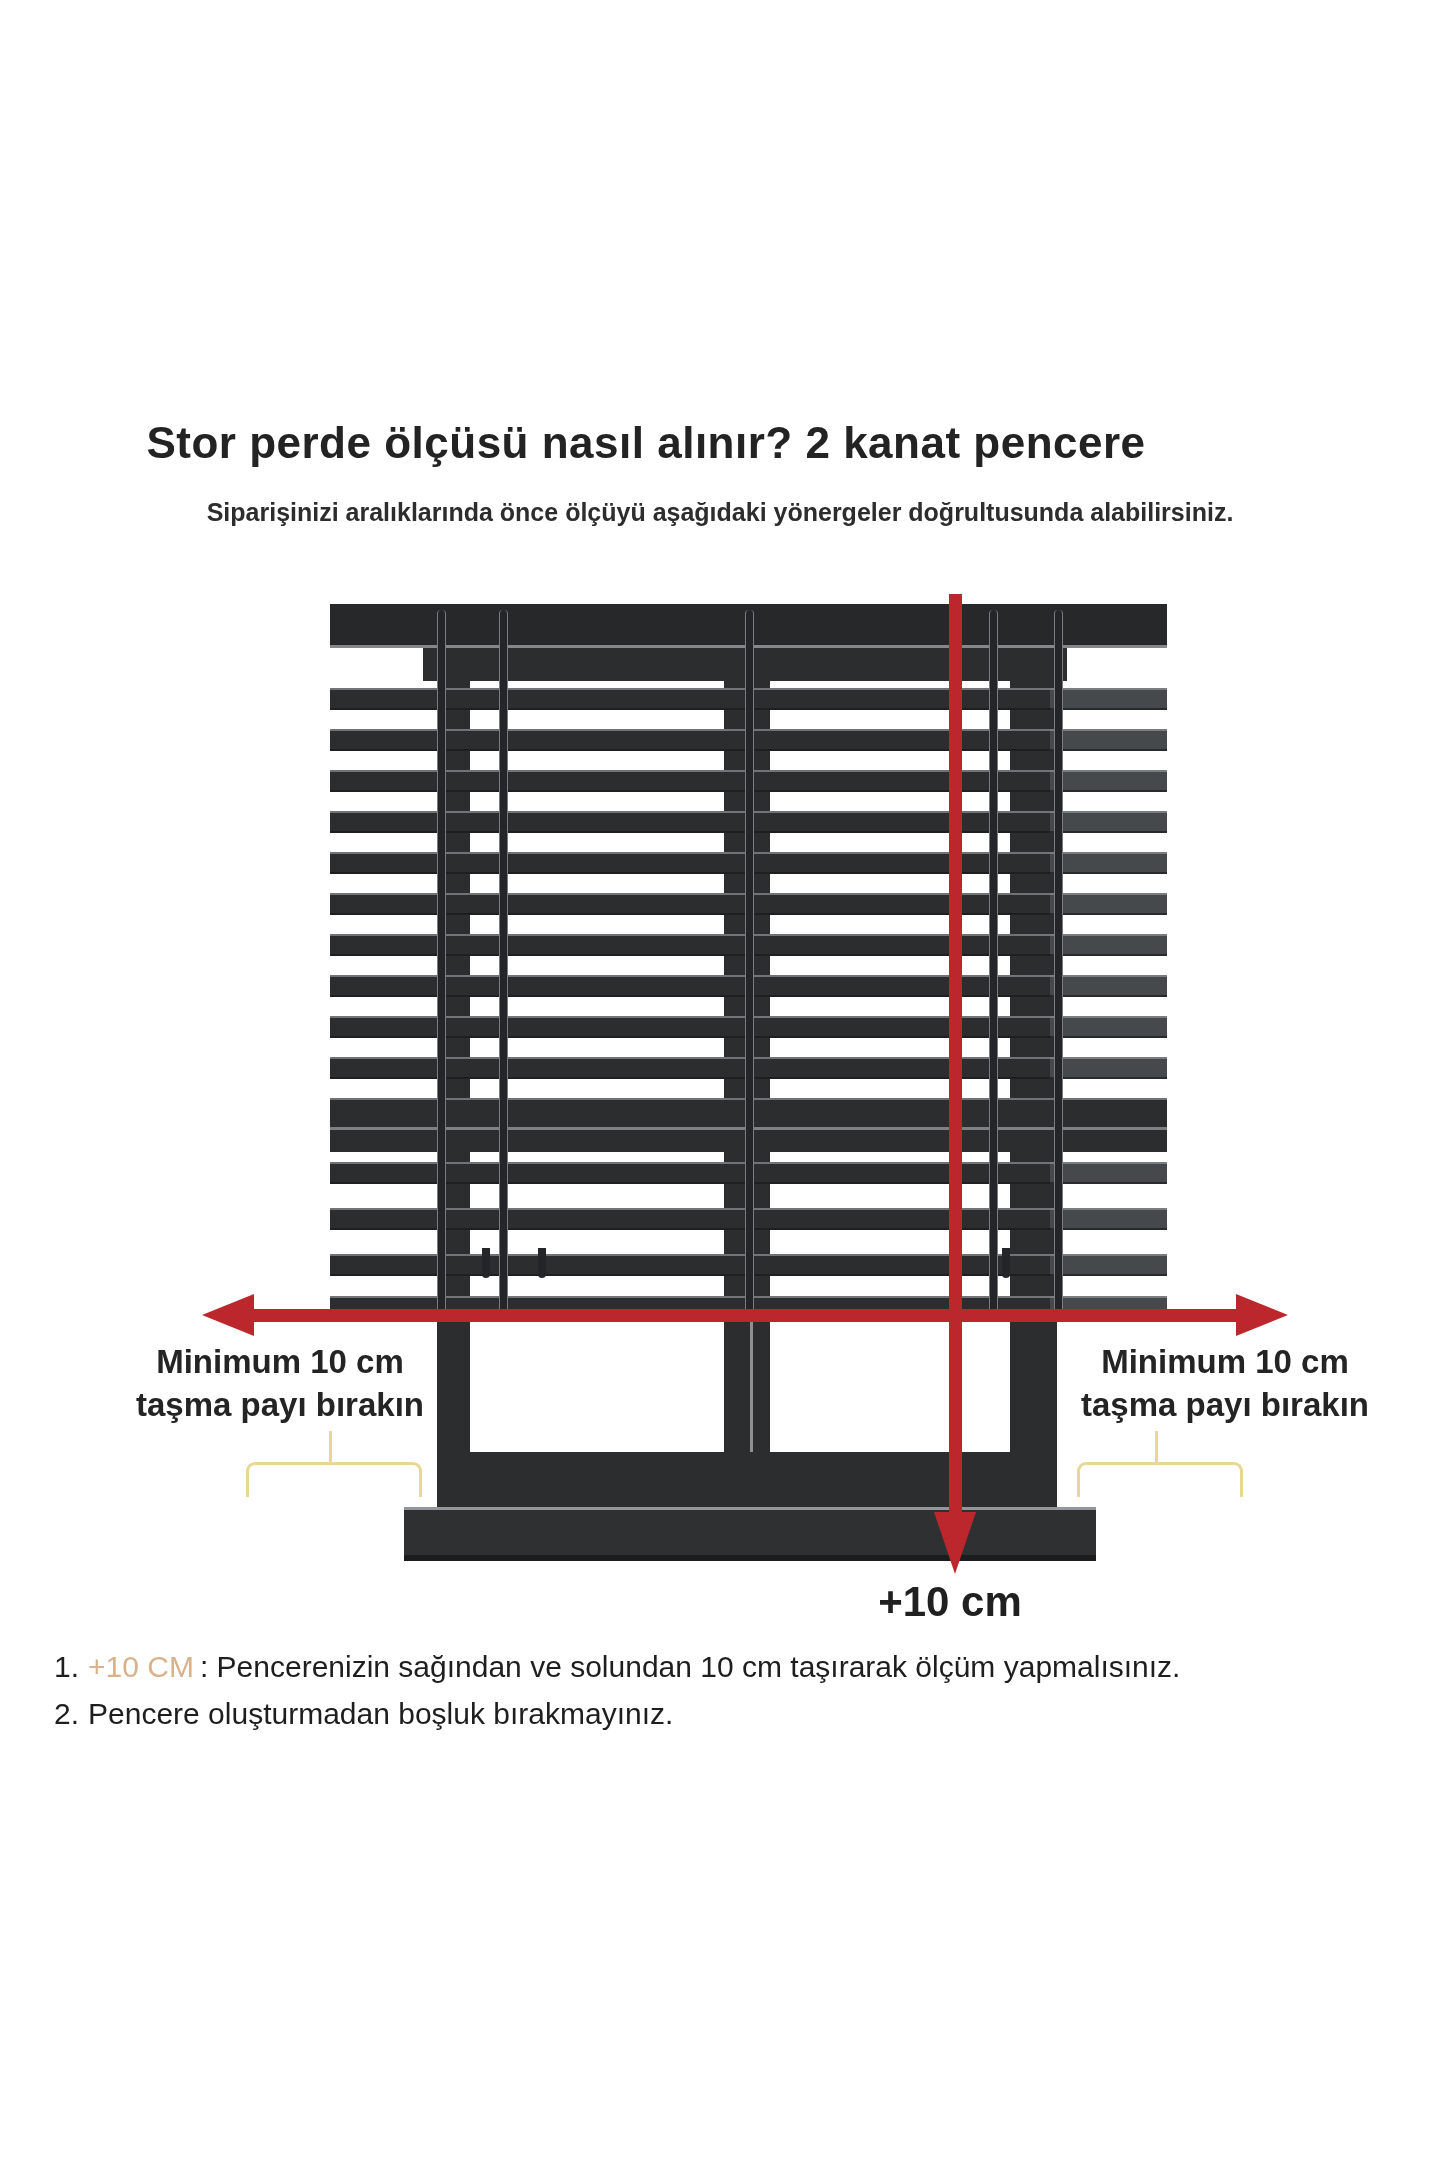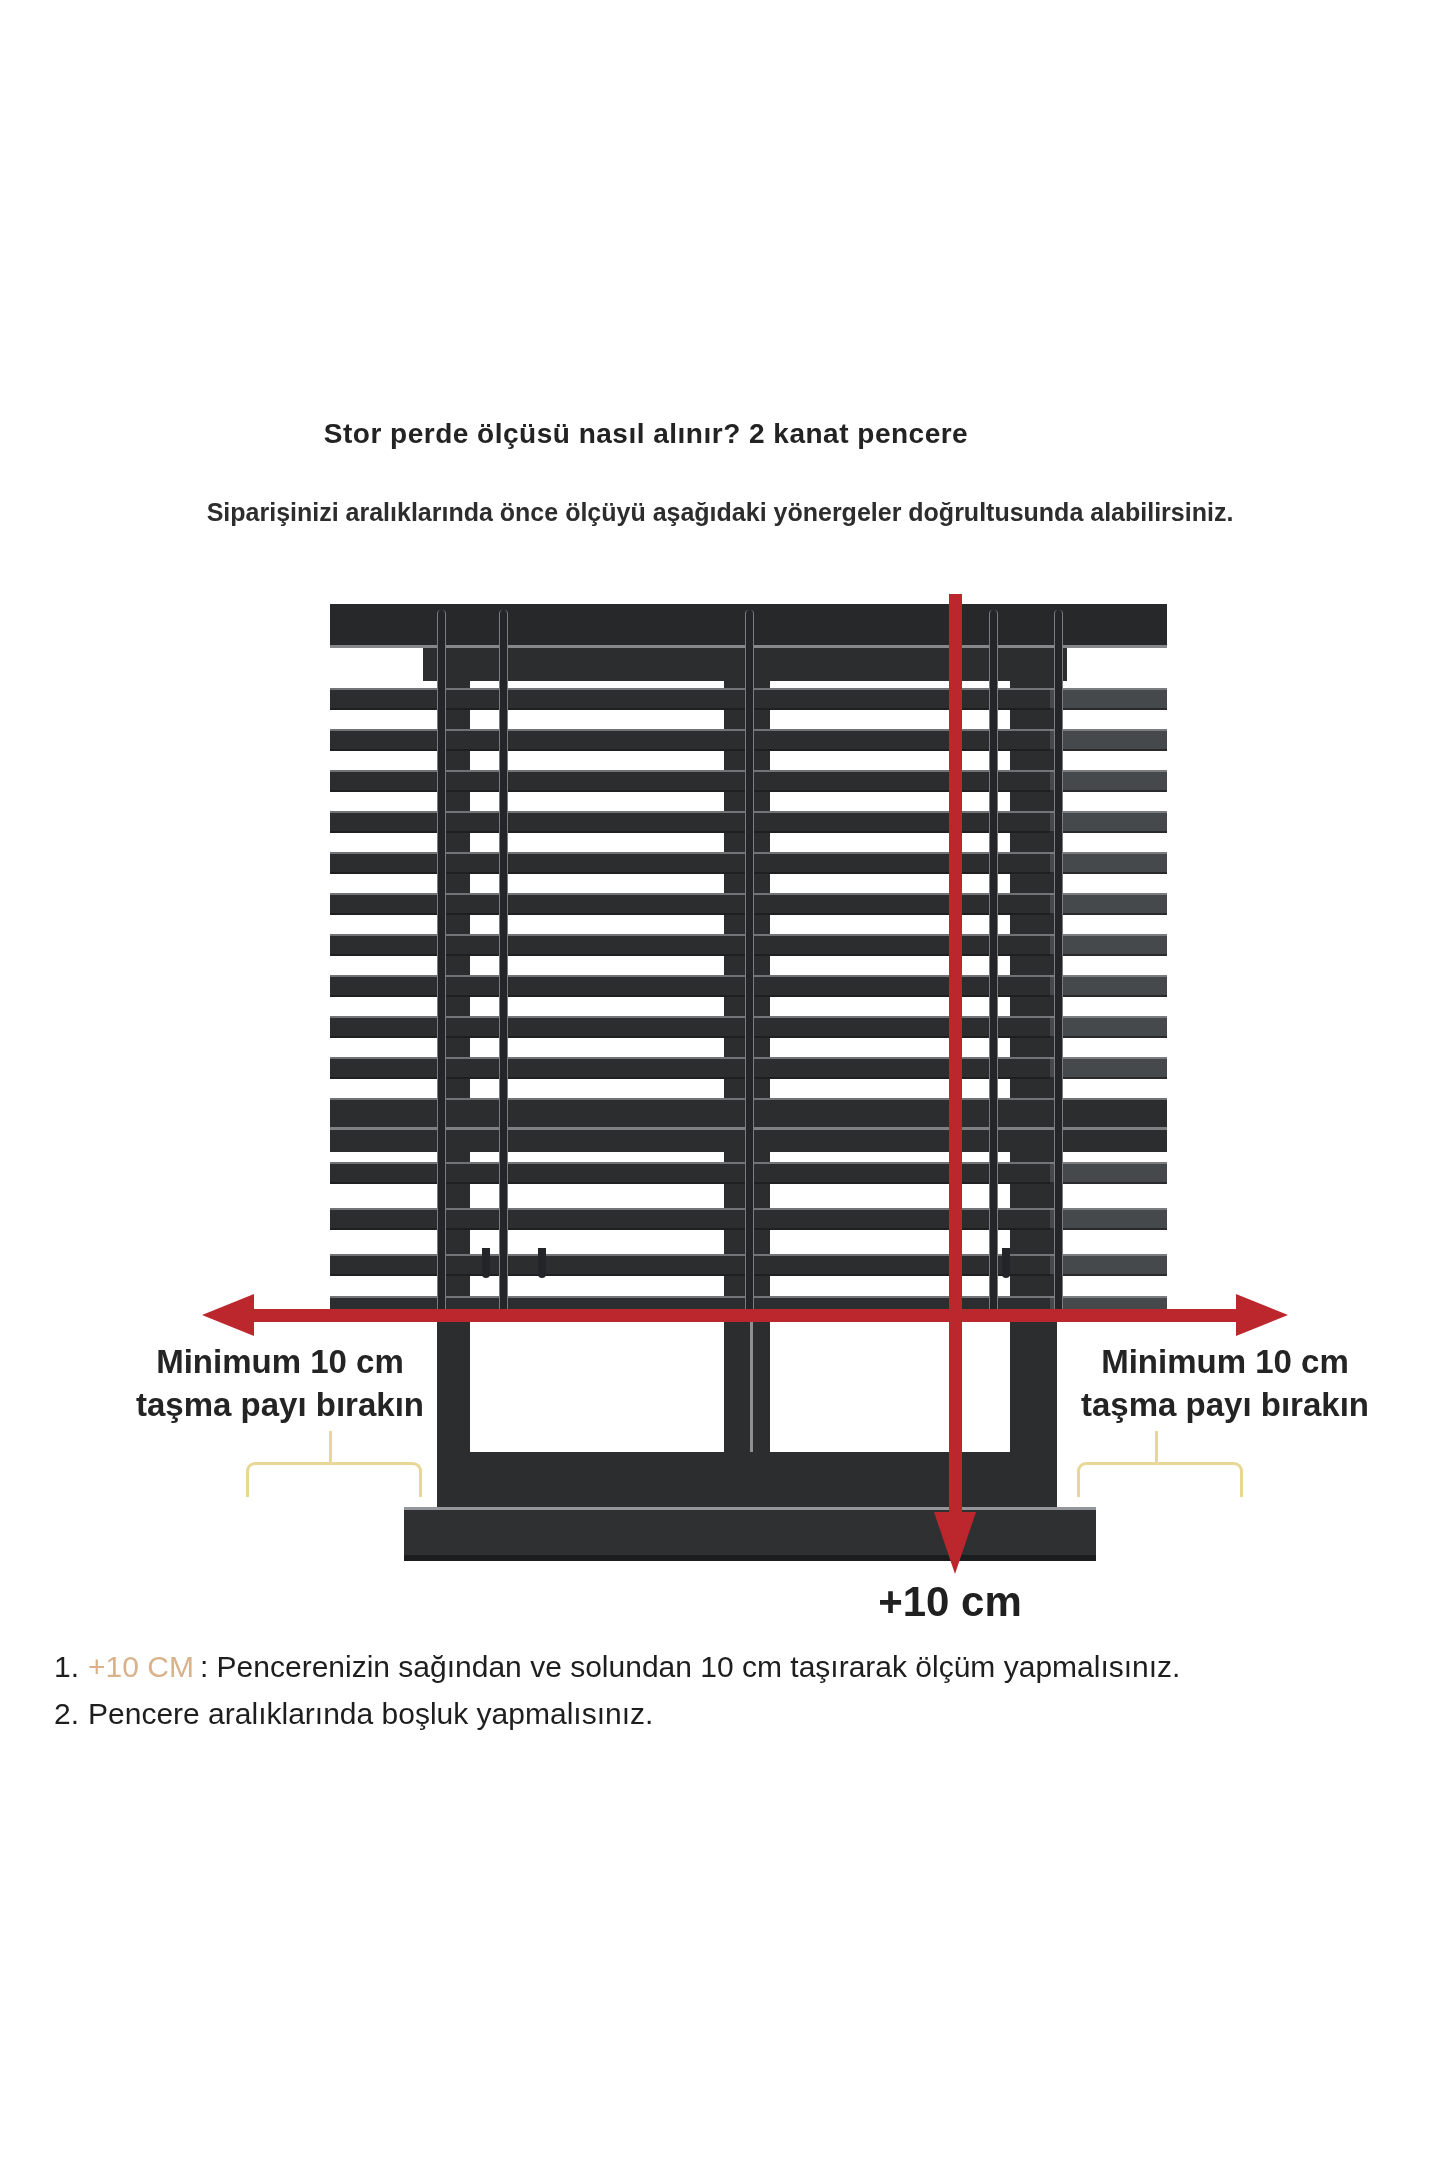--- a/index.html
+++ b/index.html
@@ -4,21 +4,21 @@
 <style>
   html,body{margin:0;padding:0;background:#ffffff;}
   .stage{
     position:relative;width:1440px;height:2160px;background:#ffffff;
     font-family:"Liberation Sans",sans-serif;overflow:hidden;
   }
   .abs{position:absolute;}
   
   .title{
     top:418px;left:0;width:1292px;text-align:center;
-    font-size:28px;font-weight:bold;color:#232323;letter-spacing:.5px;
+    font-size:44px;font-weight:bold;color:#232323;letter-spacing:.5px;
   }
   .subtitle{
     top:498px;left:0;width:1440px;text-align:center;
     font-size:25px;font-weight:bold;color:#2d2d2d;
   }
   
   .frame{background:#2b2d2f;}
   .jamb-left {left:437px;top:645px;width:33px;height:862px;}
   .mullion{
     left:724px;top:645px;width:46px;height:862px;
@@ -171,16 +171,16 @@
     <div>Minimum 10 cm</div>
     <div>taşma payı bırakın</div>
   </div>
 
   <div class="abs plus-label">+10 cm</div>
 
   <div class="abs note note-1">
     <span class="note-num">1.</span><span class="note-hl">+10 CM</span><span>: Pencerenizin sağından ve solundan 10 cm taşırarak ölçüm yapmalısınız.</span>
   </div>
   <div class="abs note note-2">
-    <span class="note-num">2.</span><span>Pencere aralıklarında boşluk yapmalısınız.</span>
+    <span class="note-num">2.</span><span>Pencere oluşturmadan boşluk bırakmayınız.</span>
   </div>
 
 </div>
 
 </body></html>

